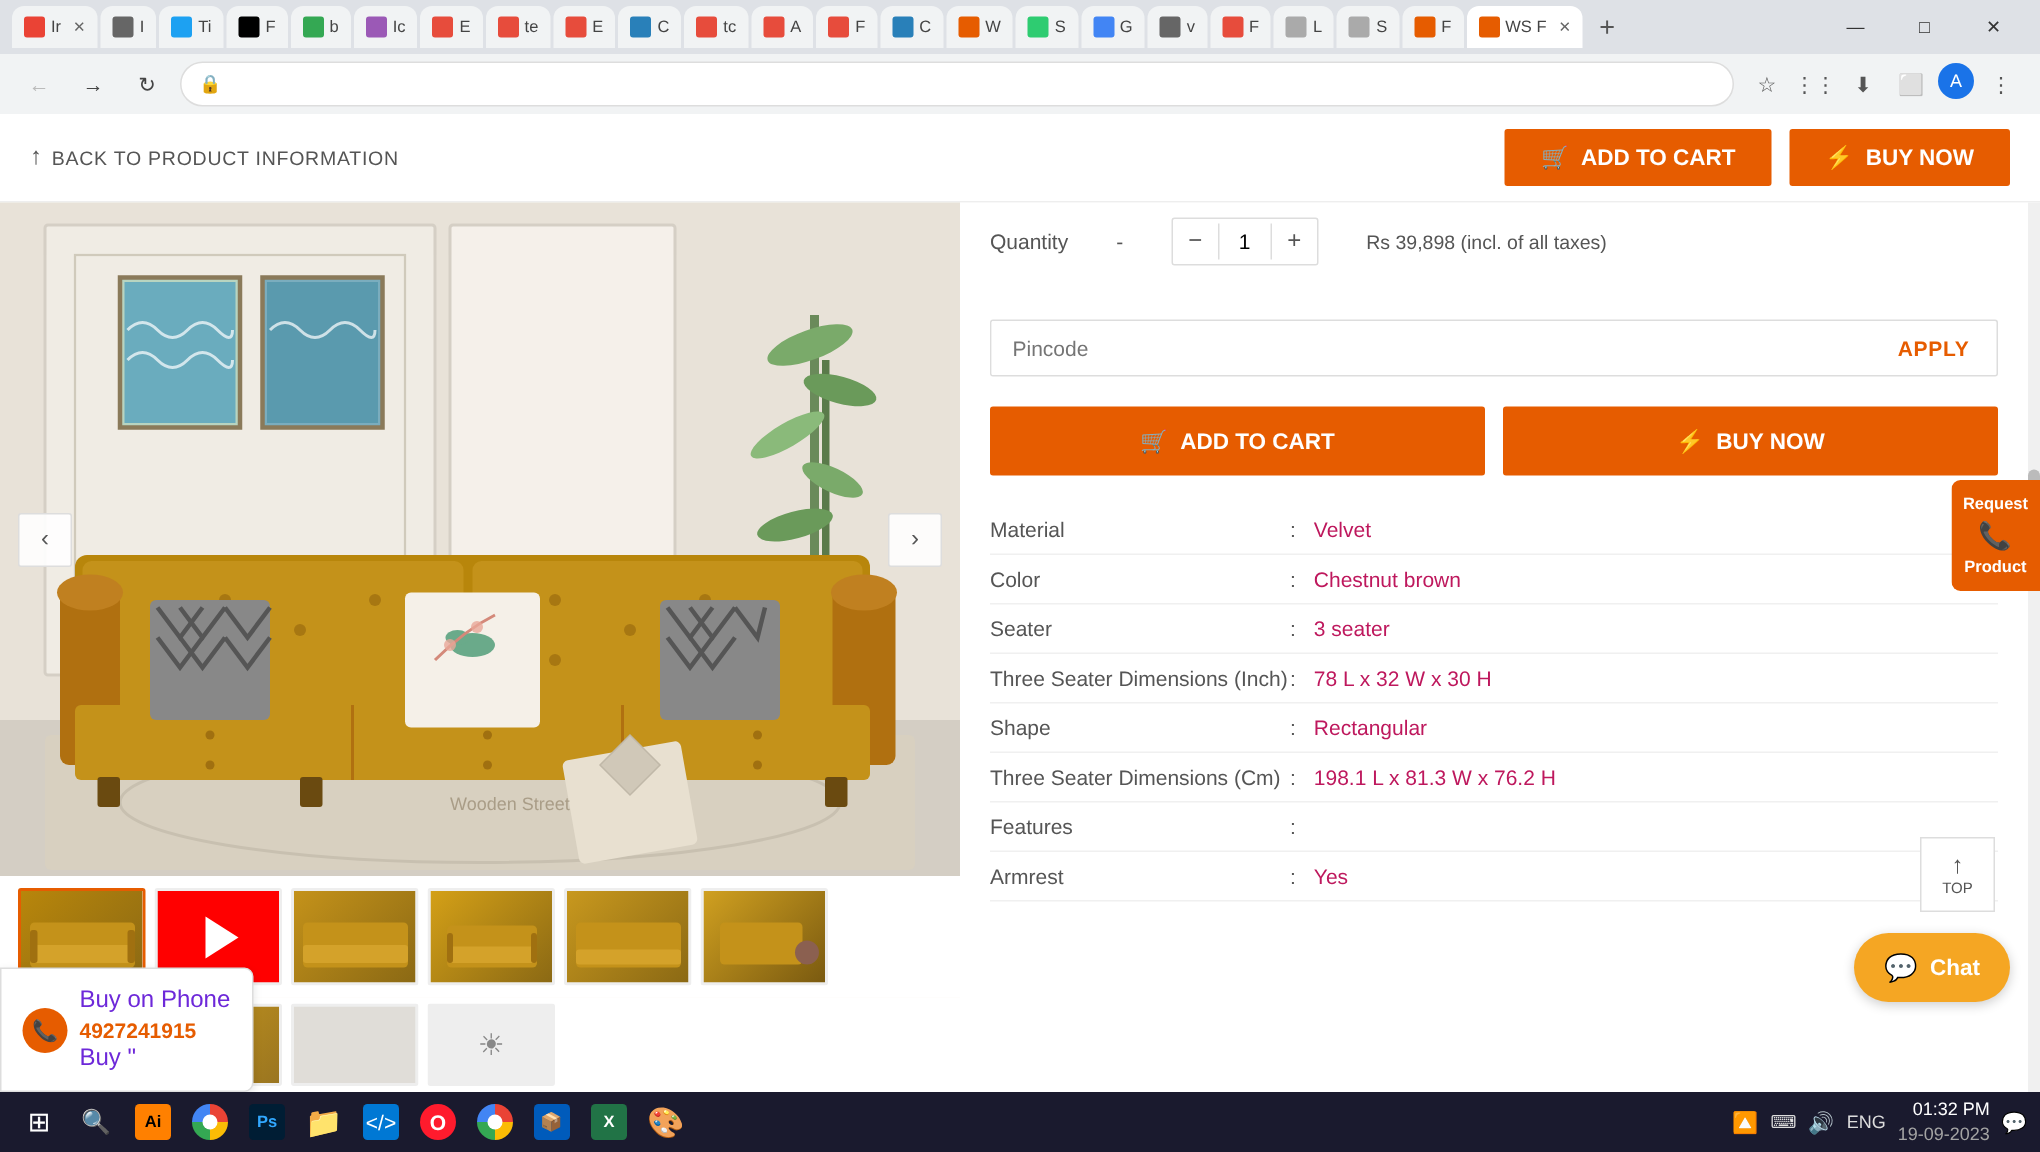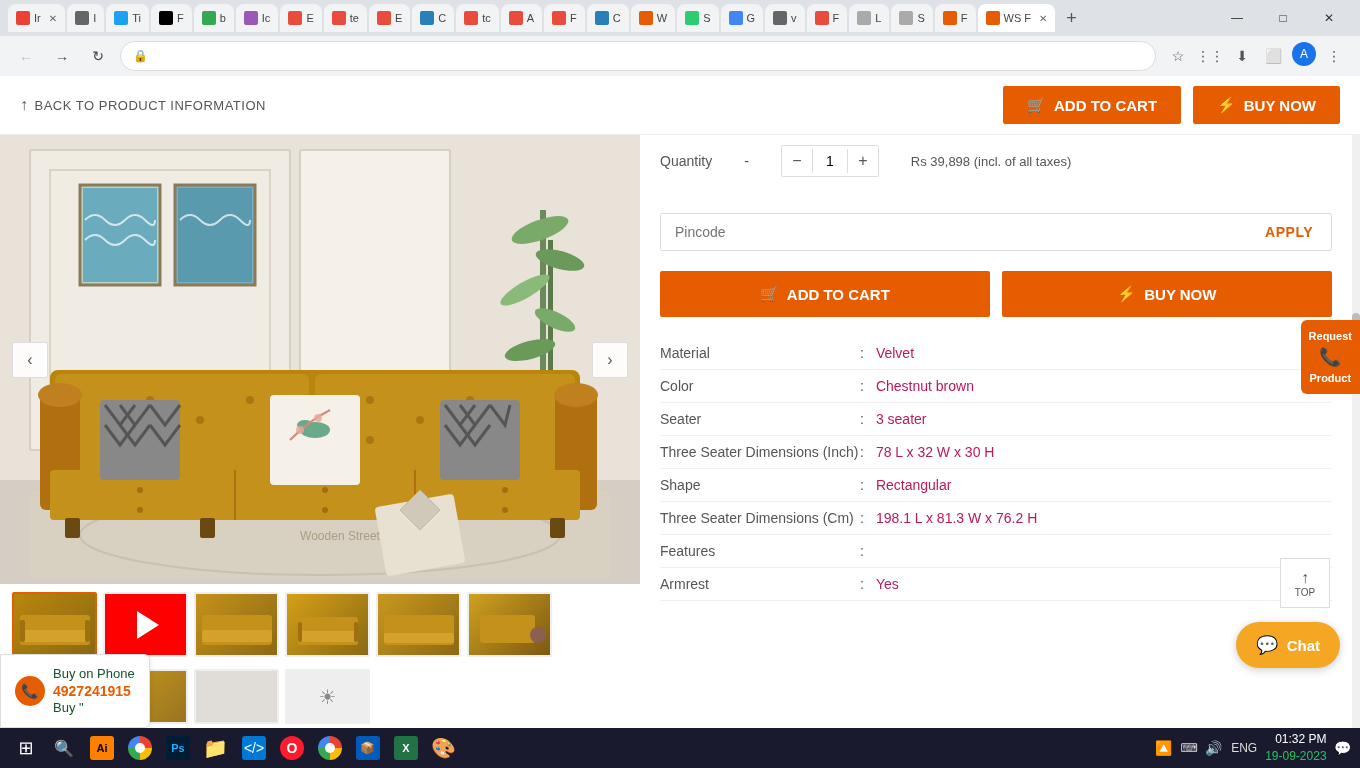--- a/index.html
+++ b/index.html
@@ -406,21 +406,21 @@
       width: 30px;
       height: 30px;
       background: #e65c00;
       border-radius: 50%;
       display: flex;
       align-items: center;
       justify-content: center;
       color: #fff;
       font-size: 14px;
     }
-    .phone-text { font-size: 13px; color: #14532d; line-height: 1.4; }
+    .phone-text { font-size: 16px; color: #6d28d9; line-height: 1.4; }
     .phone-number { color: #e65c00; font-weight: bold; font-size: 14px; }
 
     
     ::-webkit-scrollbar { width: 6px; }
     ::-webkit-scrollbar-track { background: #f1f1f1; }
     ::-webkit-scrollbar-thumb { background: #ccc; border-radius: 3px; }
 
     
     .taskbar {
       position: fixed;
@@ -949,17 +949,17 @@
     <span style="font-size:20px;">🎨</span>
   </div>
 
   <div class="taskbar-right">
     <span style="font-size:14px;">🔼</span>
     <span style="font-size:12px; color:#ddd;">⌨</span>
     <span style="font-size:14px;">🔊</span>
     <span style="font-size:12px; color:#ddd;">ENG</span>
     <div class="time-display">
       <div style="font-size:12px; color:#fff;">01:32 PM</div>
-      <div style="font-size:12px; color:#22c55e;">19-09-2023</div>
+      <div style="font-size:12px; color:#a3a3a3;">19-09-2023</div>
     </div>
     <span style="font-size:14px; cursor:pointer;">💬</span>
   </div>
 </div>
 
 </body></html>

